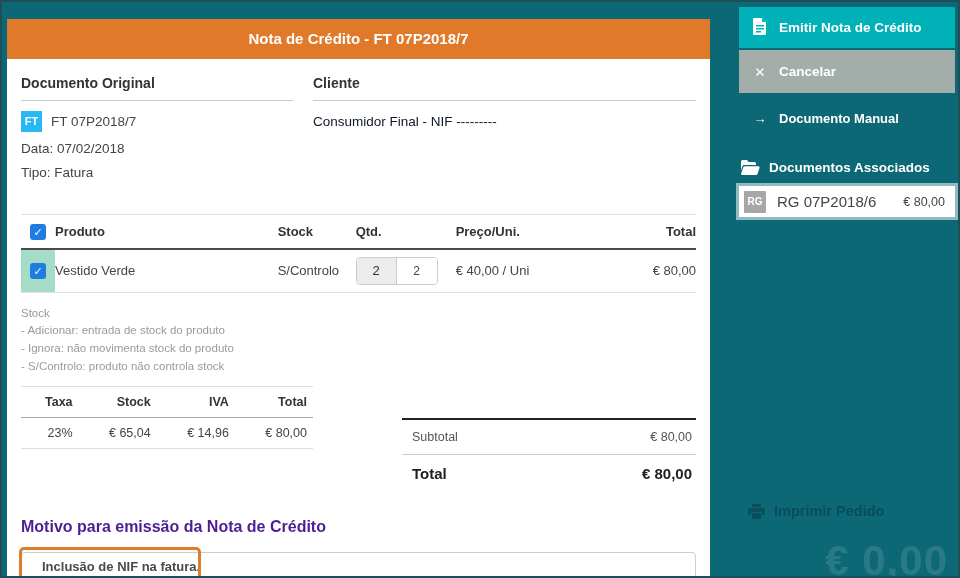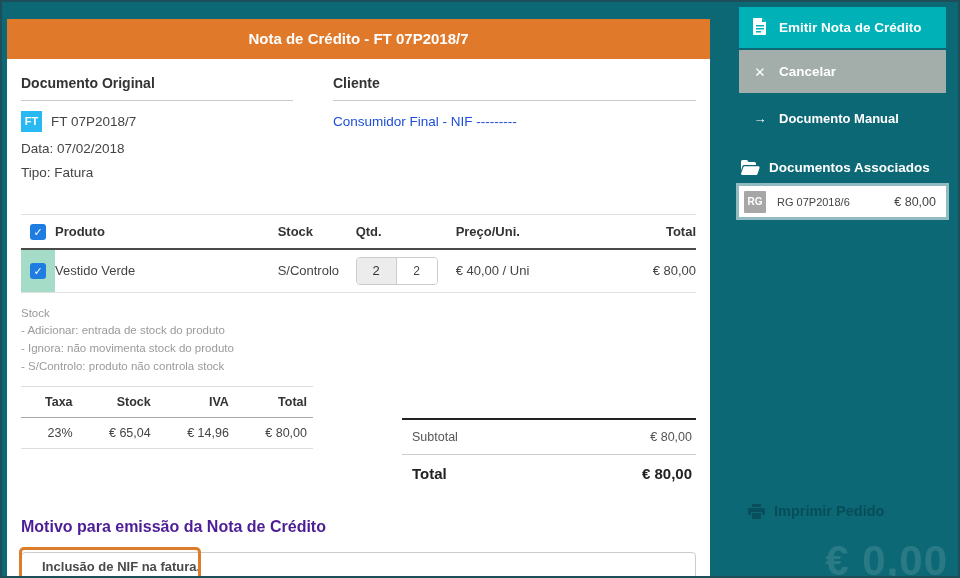--- a/index.html
+++ b/index.html
@@ -15,33 +15,33 @@
     background:#ffffff;
   }
   .panel-header {
     height:40px; background:#e0792a; color:#fff;
     font-size:15px; font-weight:bold; text-align:center; line-height:40px;
   }
   .panel-body { position:relative; padding:0 14px; }
 
   .sections { display:flex; margin-top:16px; }
   .section-doc { width:272px; }
-  .section-client { flex:1; margin-left:40px; }
+  .section-client { flex:1; margin-left:20px; }
   .section-title {
     font-weight:bold; font-size:14px; color:#333;
     padding-bottom:9px; border-bottom:1px solid #c9c9c9;
   }
   .doc-line { margin-top:10px; display:flex; align-items:center; font-size:13.5px; color:#444; }
   .badge-ft {
     display:inline-block; width:21px; height:21px; background:#29b9f2; color:#fff;
     font-size:11px; font-weight:bold; text-align:center; line-height:21px;
     border-radius:0; margin-right:9px;
   }
   .doc-meta { margin-top:9px; font-size:13.5px; color:#444; }
-  .client-name { margin-top:13px; font-size:13.5px; color:#1d4ed8; }
+  .client-name { margin-top:13px; font-size:13.5px; color:#0f172a; }
 
   
   .ptable { width:100%; border-collapse:collapse; margin-top:34px; font-size:13px; }
   .ptable thead td {
     border-top:1px solid #e0e0e0; border-bottom:2px solid #4a4a4a;
     padding:8px 0; font-weight:bold; color:#333;
   }
   .ptable tbody td { border-bottom:1px solid #e0e0e0; padding:7px 0; color:#444; }
   .col-check { width:34px; text-align:center; }
   .cell-check-hl { background:#a5dcc8; }
@@ -94,21 +94,21 @@
     padding-left:20px; font-size:13px; font-weight:600; color:#4a4a4a;
     font-family:inherit; outline:none; background:#fff;
   }
   .annotation-box {
     position:absolute; left:-2px; top:-5px; width:182px; height:40px;
     border:3px solid #dd7d2b; border-radius:5px; pointer-events:none;
   }
 
   
   .sidebar { position:absolute; left:708px; top:0; width:248px; height:100%; }
-  .sb-col { padding:0 12px 0 29px; }
+  .sb-col { padding:0 3px 0 29px; }
   .sb-btn {
     display:flex; align-items:center; height:41px; color:#fff;
     font-weight:bold; font-size:13.5px; cursor:pointer;
   }
   .sb-btn .ico { width:16px; margin-left:13px; margin-right:11px; text-align:center; }
   .btn-emit { margin-top:5px; background:#00b2b8; }
   .btn-cancel { margin-top:2px; height:43px; background:#a3ada9; }
   .sb-link {
     display:flex; align-items:center; margin-top:18px; color:#fff;
     font-weight:bold; font-size:13px; cursor:pointer;
@@ -122,21 +122,21 @@
   .doc-row {
     display:flex; align-items:center; margin-top:11px; height:31px;
     background:#fff; box-shadow:0 0 0 3px rgba(255,255,255,0.55);
     cursor:pointer;
   }
   .badge-rg {
     width:22px; height:22px; background:#a7a7a7; color:#fff; font-size:10px;
     font-weight:bold; text-align:center; line-height:22px; margin-left:5px;
     border-radius:1px;
   }
-  .doc-row-num { margin-left:11px; font-size:11px; color:#444; }
+  .doc-row-num { margin-left:11px; font-size:15px; color:#444; }
   .doc-row-amt { margin-left:auto; margin-right:10px; font-size:12.5px; color:#444; }
 
   .ghost-print {
     position:absolute; left:38px; top:501px; display:flex; align-items:center;
     color:rgba(4,55,64,0.55); font-weight:bold; font-size:14.5px;
   }
   .ghost-print .ico { margin-right:9px; display:inline-flex; opacity:0.9; }
   .ghost-total {
     position:absolute; right:10px; bottom:-9px;
     font-size:42px; font-weight:bold; color:rgba(255,255,255,0.12);

